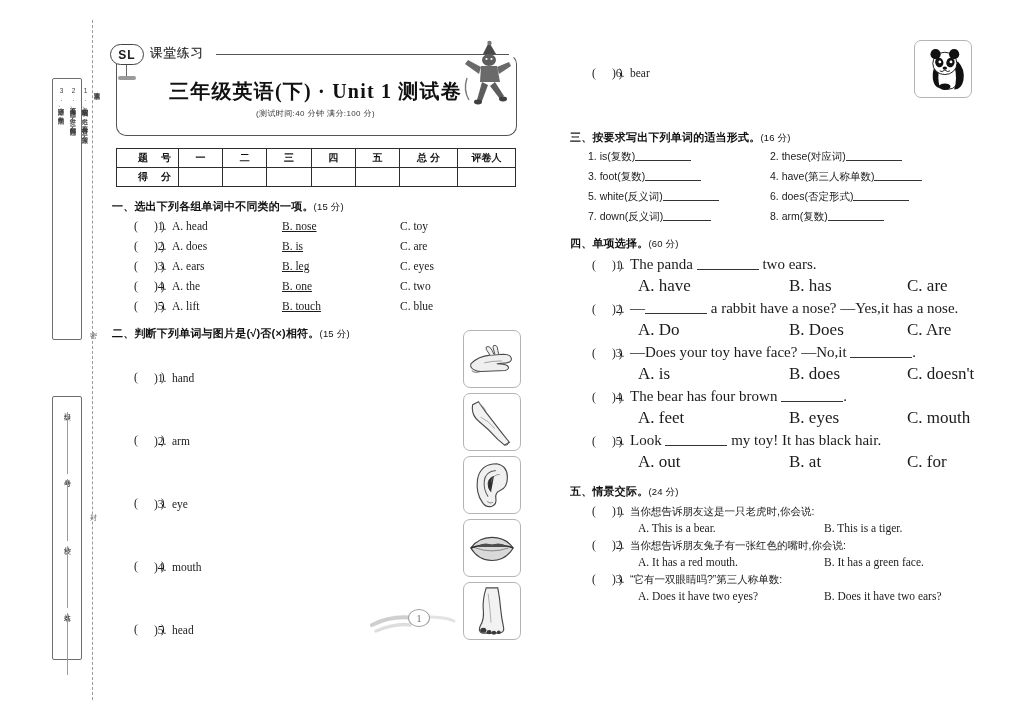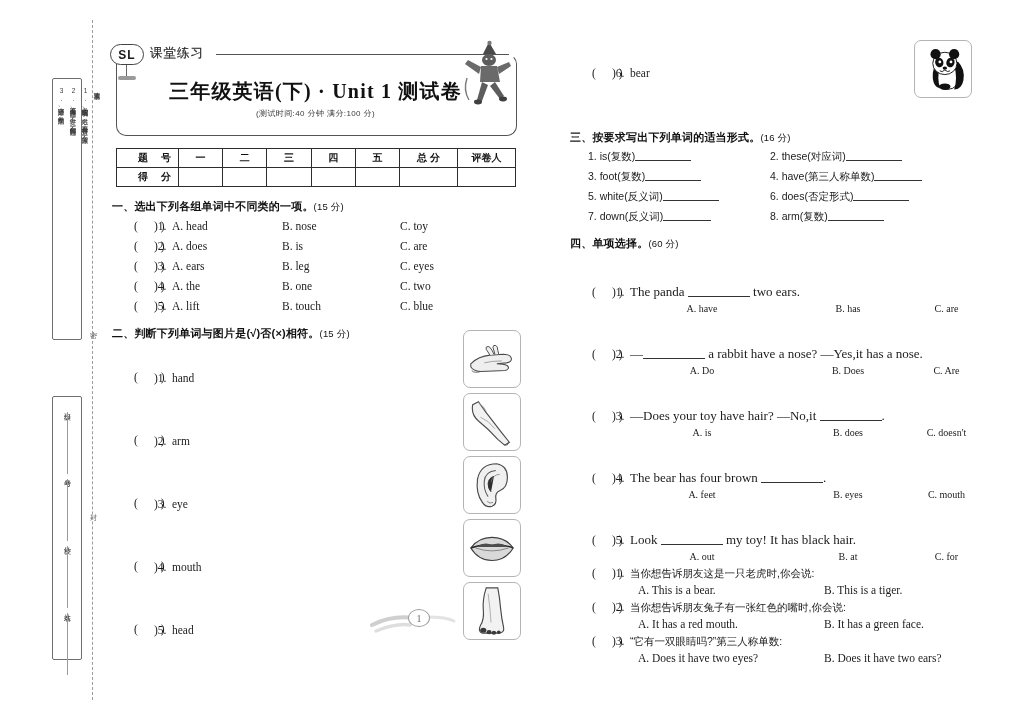--- a/index.html
+++ b/index.html
@@ -107,21 +107,21 @@
     font-family:"Liberation Sans", sans-serif; font-weight:bold;
     font-size:11px; color:#111; margin:12px 0 5px 4px; letter-spacing:0.2px;
   }
   .sec-title .pts { font-weight:normal; font-size:9.5px; }
 
   .q-row { display:flex; align-items:baseline; font-size:11.5px; margin:0 0 3px 0; }
   .paren { width:46px; flex:none; padding-left:26px; letter-spacing:0px; }
   .q-body { flex:1; display:flex; }
   .opt { font-size:11.5px; }
   .o1 { width:128px; flex:none; }
-  .o2 { width:118px; flex:none; }
+  .o2 { width:118px; flex:none;text-decoration:underline; }
   .o3 { flex:1; }
 
   
   .sec1 .q-row { margin-bottom:5px; }
 
   
   .sec2 { position:relative; }
   .img-col { position:absolute; right:2px; top:4px; width:58px; }
   .pic-box {
     width:58px; height:58px; border:1px solid #b4b4b4; border-radius:7px;
@@ -131,30 +131,30 @@
   .pic-box svg { display:block; }
   .sec2 .q-row { height:63px; align-items:center; margin:0; }
 
   
   .fill-row { display:flex; margin-bottom:6px; padding-left:22px; font-size:11.5px; }
   .fill-item { width:182px; flex:none; }
   .blank { display:inline-block; border-bottom:1px solid #333; width:56px; height:11px; vertical-align:-1px; }
   .blank-sm { width:48px; }
   .blank-lg { width:62px; }
 
-  .opt-row { display:flex; padding-left:72px; margin:1px 0 4px 0; font-size:10px;text-align:center; }
+  .opt-row { display:flex; padding-left:72px; margin:1px 0 4px 0; font-size:17px; }
   .opt-row .oa { width:128px; flex:none; }
   .opt-row .ob { width:118px; flex:none;margin-left:23px; }
   .opt-row .oc { flex:1; }
 
   .opt-row2 { display:flex; padding-left:72px; margin:1px 0 4px 0; font-size:11.5px; }
   .opt-row2 .oa { width:186px; flex:none; }
   .opt-row2 .ob { flex:1; }
 
-  .stem { font-size:13px;margin-top:28px; }
+  .stem { font-size:15px; }
   .cn { font-family:"Liberation Sans", sans-serif; font-size:10.5px; }
 
   
   .pageno { position:absolute; bottom:22px; width:120px; height:34px; }
   .pageno.left  { left:262px; }
   .pn-circle {
     position:absolute; left:38px; top:4px; width:22px; height:18px;
     border:1px solid #9d9d9d; border-radius:50%;
     display:flex; align-items:center; justify-content:center;
     font-family:"Liberation Serif", serif; font-size:10px; color:#6b6b6b;
@@ -483,21 +483,21 @@
       <div class="opt-row">
         <span class="oa">A. Do</span>
         <span class="ob">B. Does</span>
         <span class="oc">C. Are</span>
       </div>
 
       <div class="q-row">
         <span class="paren">(　　)</span>
         <span class="opt" style="width:18px">)3.</span>
         <span class="stem">
-          <span>—Does your toy have hair?  —No,it</span>
+          <span>—Does your toy have face?  —No,it</span>
           <span class="blank blank-lg"></span><span>.</span>
         </span>
       </div>
       <div class="opt-row">
         <span class="oa">A. is</span>
         <span class="ob">B. does</span>
         <span class="oc">C. doesn't</span>
       </div>
 
       <div class="q-row">
@@ -524,20 +524,23 @@
         </span>
       </div>
       <div class="opt-row">
         <span class="oa">A. out</span>
         <span class="ob">B. at</span>
         <span class="oc">C. for</span>
       </div>
     </div>
 
     <div>
+      <div class="sec-title">
+        <span>五、情景交际。</span><span class="pts">(24 分)</span>
+      </div>
 
       <div class="q-row">
         <span class="paren">(　　)</span>
         <span class="opt" style="width:18px">)1.</span>
         <span class="cn">当你想告诉朋友这是一只老虎时,你会说:</span>
       </div>
       <div class="opt-row2">
         <span class="oa">A. This is a bear.</span>
         <span class="ob">B. This is a tiger.</span>
       </div>

